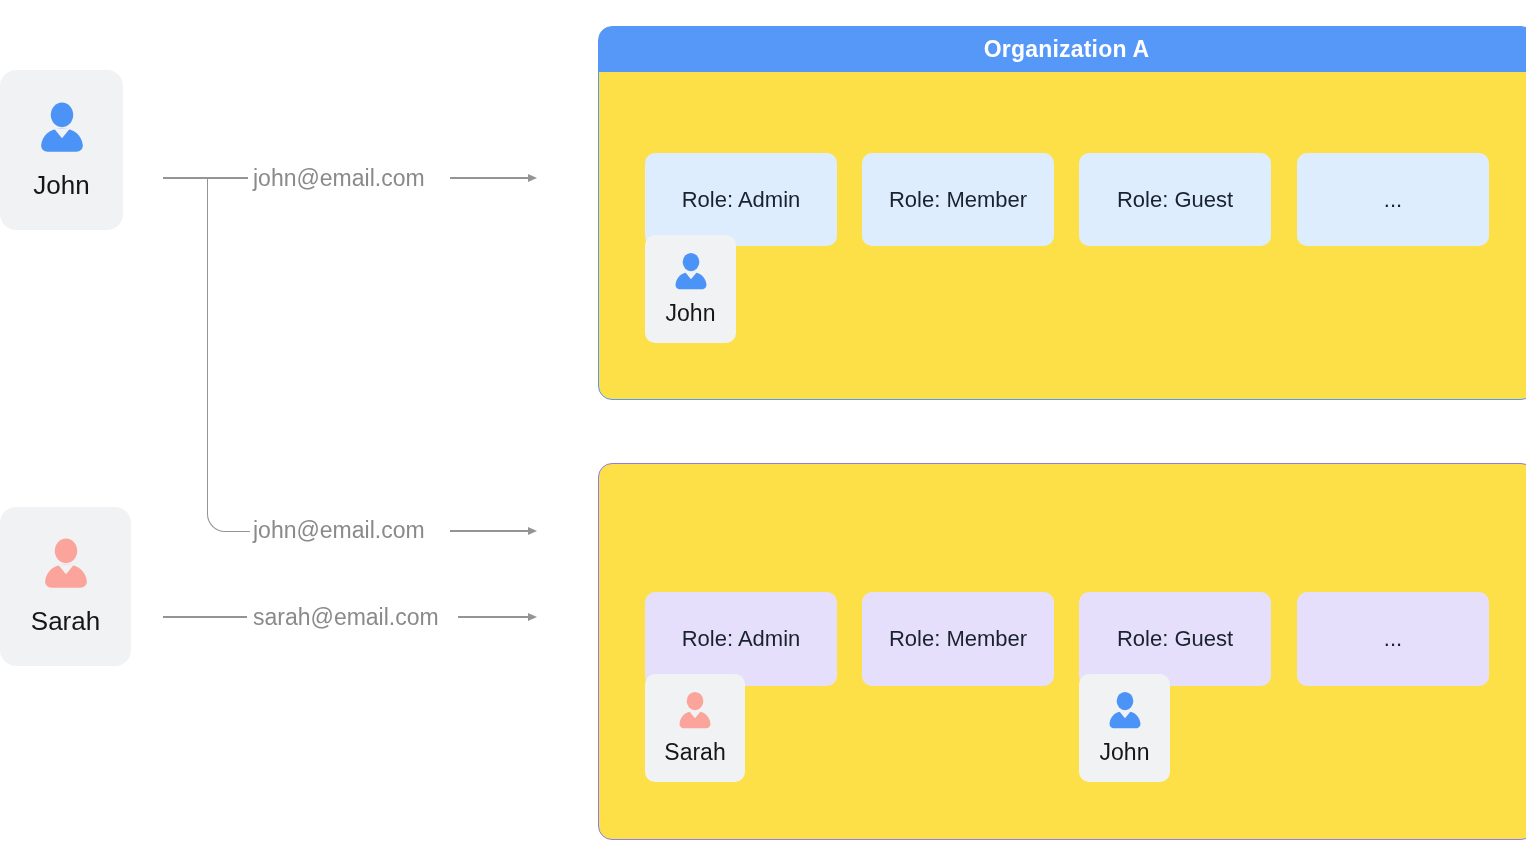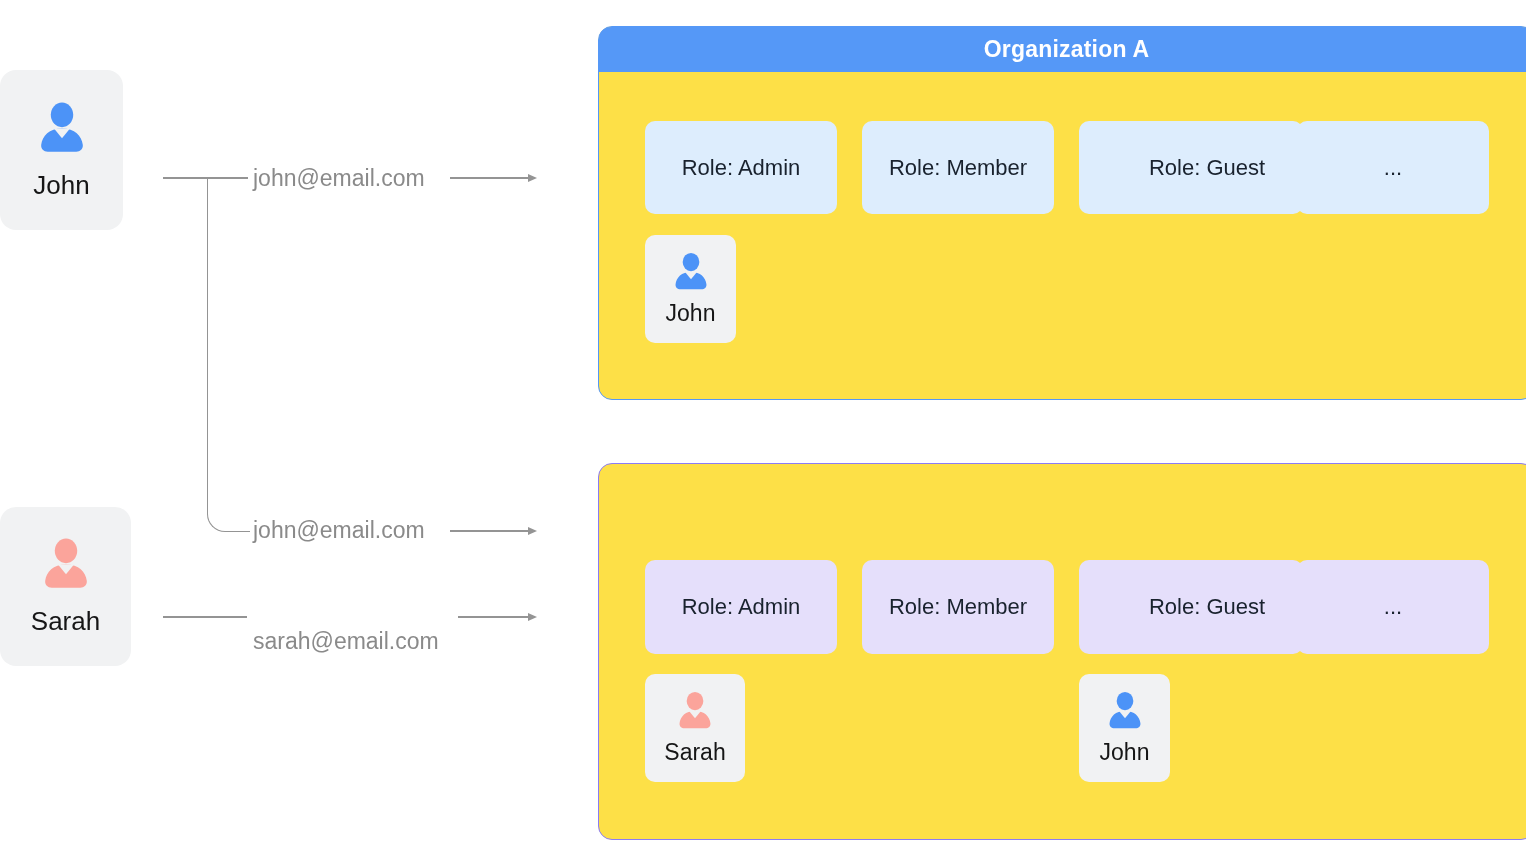--- a/index.html
+++ b/index.html
@@ -30,21 +30,21 @@
   }
   .branch-corner{
     position:absolute;left:207px;top:178px;width:42px;height:353px;
     border-left:1.5px solid var(--connector);
     border-bottom:1.5px solid var(--connector);
     border-bottom-left-radius:18px;
   }
   .email-label{position:absolute;font-size:23px;color:var(--email-text);white-space:nowrap;}
   #email-1{left:253px;top:165px;}
   #email-2{left:253px;top:517px;}
-  #email-3{left:253px;top:628px;}
+  #email-3{left:253px;top:604px;}
   #line-1a{left:163px;top:177px;width:85px;}
   #line-1b{left:450px;top:177px;width:79px;}
   #head-1{left:528px;top:173.5px;}
   #line-2b{left:450px;top:530px;width:79px;}
   #head-2{left:528px;top:526.5px;}
   #line-3a{left:163px;top:616px;width:84px;}
   #line-3b{left:458px;top:616px;width:71px;}
   #head-3{left:528px;top:612.5px;}
   
   .org-panel{position:absolute;left:598px;width:937px;background:#fde047;border-radius:14px;box-sizing:border-box;}
@@ -52,27 +52,27 @@
   #org-b{top:463px;height:377px;border:1.5px solid var(--org-b-accent);}
   .org-header{
     height:45px;border-radius:12px 12px 0 0;display:flex;align-items:center;justify-content:center;
     color:#ffffff;font-size:23px;font-weight:600;letter-spacing:.2px;
   }
   #org-a .org-header{background:var(--org-a-accent);}
   #org-b .org-header{background:var(--org-b-accent);}
   .role-chip{
     position:absolute;width:192px;height:93px;border-radius:10px;
     display:flex;align-items:center;justify-content:center;
-    font-size:22px;font-weight:500;color:var(--chip-text);
+    font-size:22px;font-weight:500;color:var(--chip-text);margin-top:32px;
   }
   #org-a .role-chip{background:var(--org-a-chip-bg);top:94px;}
   #org-b .role-chip{background:var(--org-b-chip-bg);top:96px;height:94px;}
   .chip-pos-1{left:46px;}
   .chip-pos-2{left:263px;text-align:right;}
-  .chip-pos-3{left:480px;padding-left:32px;}
+  .chip-pos-3{left:480px;}
   .chip-pos-4{left:698px;}
   .member-card{
     position:absolute;background:var(--user-card-bg);border-radius:10px;
     display:flex;flex-direction:column;align-items:center;justify-content:center;gap:3px;
   }
   .member-name{font-size:23px;color:var(--name-text);}
   #member-john-a{left:46px;top:208px;width:91px;height:108px;}
   #member-sarah-b{left:46px;top:210px;width:100px;height:108px;}
   #member-john-b{left:480px;top:210px;width:91px;height:108px;}
 </style>

